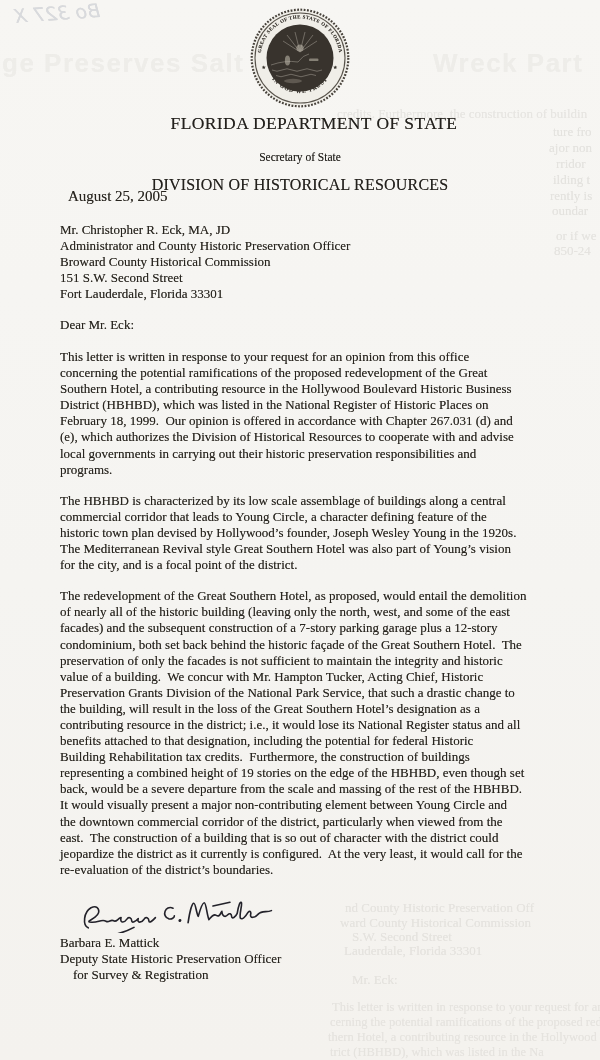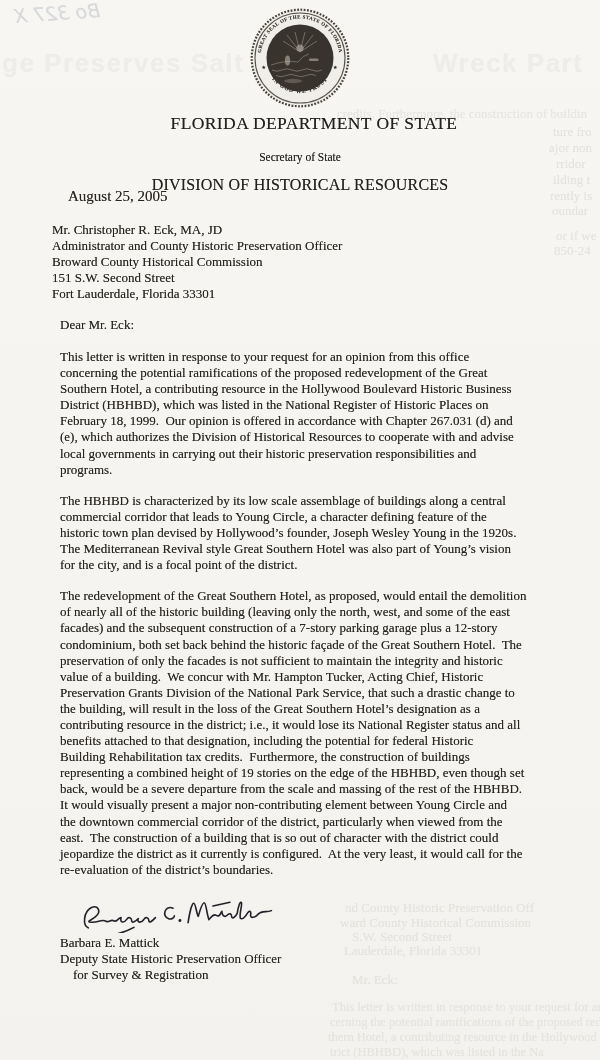--- a/index.html
+++ b/index.html
@@ -17,21 +17,21 @@
   .g-hand{font-family:"DejaVu Sans",sans-serif;font-style:italic;font-size:19px;color:#8b93a8;transform:scaleX(-1) rotate(4deg);}
   
   .letterhead{position:absolute;top:8px;left:0;right:0;text-align:center;color:#23211d;}
   .seal{display:block;margin:0 auto;width:100px;height:100px;}
   .dept{font-size:17.5px;letter-spacing:.4px;margin-top:5px;padding-left:28px;}
   .secname{font-size:14.5px;font-weight:bold;margin-top:2px;}
   .sectitle{font-size:11.5px;margin-top:17px;}
   .division{font-size:16px;letter-spacing:.2px;margin-top:13px;}
   
   .date{position:absolute;left:68px;top:188px;font-size:15px;}
-  .address{position:absolute;left:52px;top:222px;font-size:13px;line-height:16px;white-space:pre-line;}
+  .address{position:absolute;left:60px;top:222px;font-size:13px;line-height:16px;white-space:pre-line;}
   .salutation{position:absolute;left:60px;top:317px;font-size:13px;}
   .bodytext{position:absolute;left:60px;top:349px;width:522px;font-size:13px;line-height:16.1px;}
   .para{white-space:pre-line;margin:0 0 15px 0;}
   .valediction{margin:0 0 2px 0;}
   .signature{display:block;margin:0 0 0 12px;width:235px;height:40px;}
   .signer{white-space:pre-line;margin-top:2px;line-height:16px;}
 </style>
 </head>
 <body>
 

